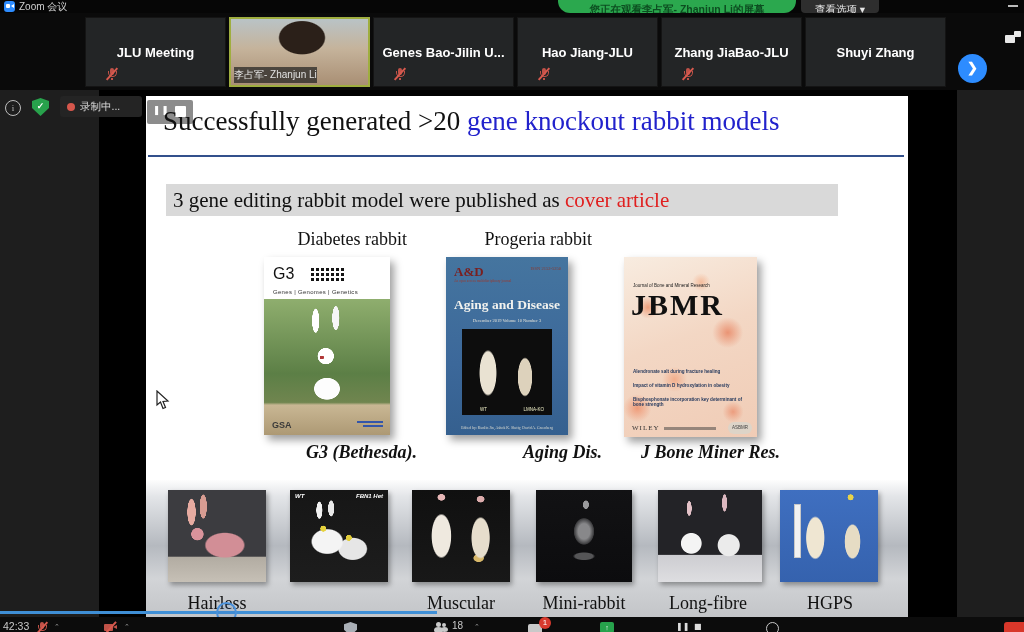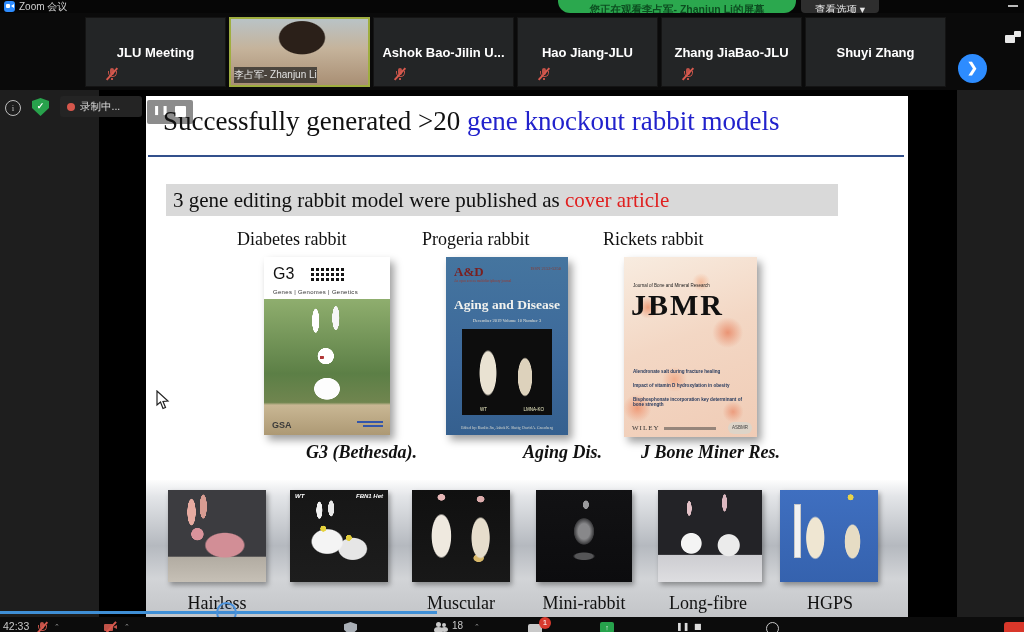--- a/index.html
+++ b/index.html
@@ -50,21 +50,21 @@
   .recctl .st{position:absolute;left:28px;top:6px;width:11px;height:11px;background:#fff;border-radius:1px;}
 
   .slide-title{position:absolute;left:17px;top:10px;width:740px;font-size:27px;color:#111;white-space:nowrap;}
   .slide-title .blue{color:#2222cc;}
   .title-rule{position:absolute;left:2px;top:59px;width:756px;height:2px;background:#33508c;}
 
   .subtitle{position:absolute;left:20px;top:88px;width:672px;height:32px;background:#d9d9d9;
             font-size:21px;color:#111;line-height:32px;padding-left:7px;box-sizing:border-box;white-space:nowrap;}
   .subtitle .red{color:#e02020;}
 
-  .coverlabel{position:absolute;top:133px;width:170px;text-align:left;font-size:18px;color:#111;}
+  .coverlabel{position:absolute;top:133px;width:170px;text-align:right;font-size:18px;color:#111;}
   .cl0{left:91px;} .cl1{left:276px;} .cl2{left:457px;}
 
   .cover{position:absolute;top:161px;box-shadow:4px 5px 8px rgba(0,0,0,.38);}
   
   .cover-g3{left:118px;width:126px;height:178px;background:#fff;}
   .g3-logo{position:absolute;left:9px;top:8px;font-family:"Liberation Sans",sans-serif;font-weight:normal;font-size:16px;color:#111;}
   .g3-dots{position:absolute;left:46px;top:10px;width:34px;height:16px;
            background-image:radial-gradient(circle 1.6px,#151515 90%,rgba(0,0,0,0) 95%);background-size:5px 5px;}
   .g3-tag{position:absolute;left:9px;top:32px;font-family:"Liberation Sans",sans-serif;font-size:6px;color:#333;letter-spacing:.3px;}
   .g3-photo{position:absolute;left:0;top:42px;width:126px;height:136px;background:
@@ -227,21 +227,21 @@
           <span class="mm-arc"></span>
           <span class="mm-stem"></span>
           <span class="mm-slash"></span>
         </div>
     </div>
     <div class="tile tile-video" style="left:229px;">
       <div class="hairblob"></div>
       <div class="vlabel">李占军- Zhanjun Li</div>
     </div>
     <div class="tile" style="left:373px;">
-      <div class="pname">Ashok Bao-Jilin U...</div>
+      <div class="pname">Genes Bao-Jilin U...</div>
       <div class="micmute">
           <span class="mm-body"></span>
           <span class="mm-arc"></span>
           <span class="mm-stem"></span>
           <span class="mm-slash"></span>
         </div>
     </div>
     <div class="tile" style="left:517px;">
       <div class="pname">Hao Jiang-JLU</div>
       <div class="micmute">
@@ -285,21 +285,20 @@
       </div>
       <div class="title-rule"></div>
 
       <div class="subtitle">
         <span>3 gene editing rabbit model were published as</span>
         <span class="red">cover article</span>
       </div>
 
       <div class="coverlabel cl0">Diabetes rabbit</div>
       <div class="coverlabel cl1">Progeria rabbit</div>
-      <div class="coverlabel cl2">Rickets rabbit</div>
 
       <div class="cover cover-g3">
         <div class="g3-logo">G3</div>
         <div class="g3-dots"></div>
         <div class="g3-tag">Genes | Genomes | Genetics</div>
         <div class="g3-photo"></div>
         <div class="g3-gsa">GSA</div>
         <div class="g3-line g3-l1"></div>
         <div class="g3-line g3-l2"></div>
       </div>

